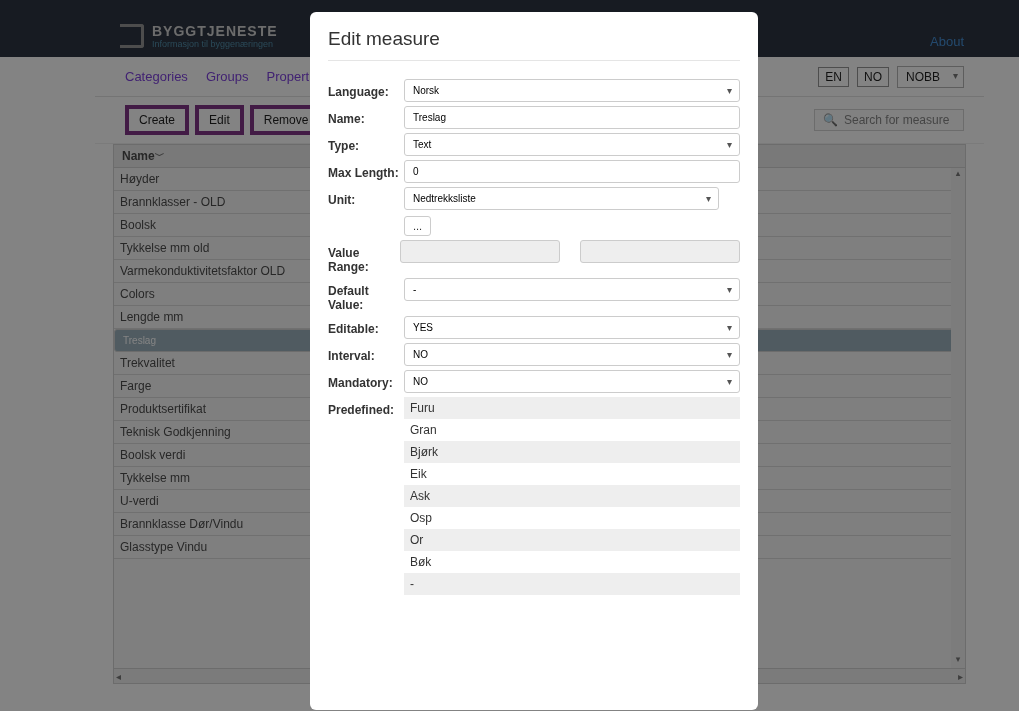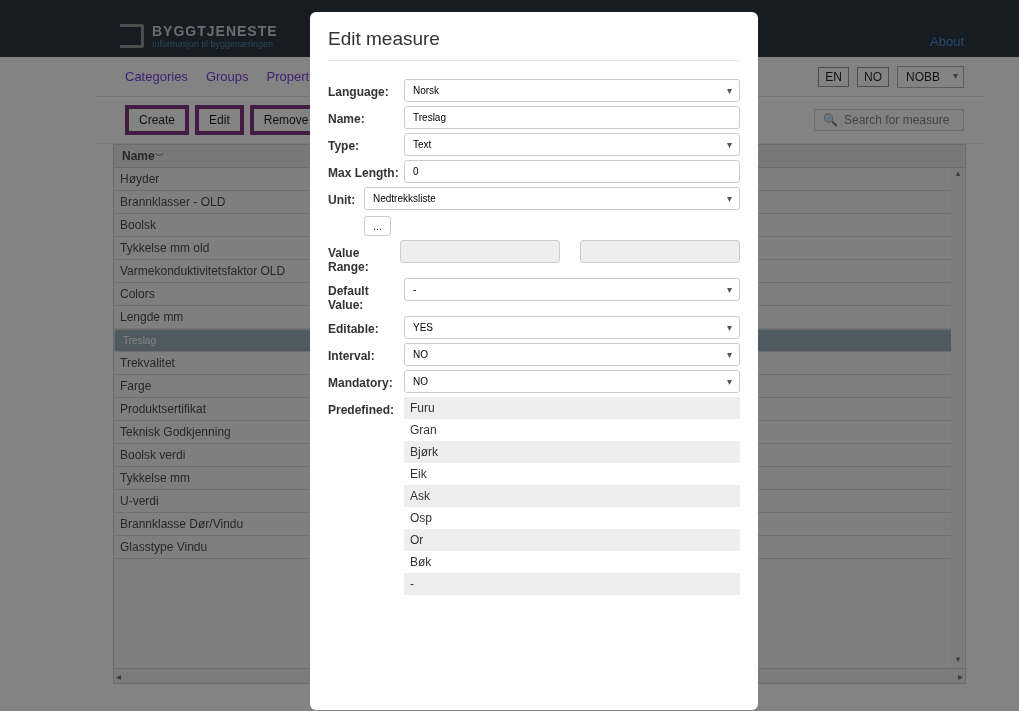--- a/index.html
+++ b/index.html
@@ -142,21 +142,21 @@
     </div>
 
   <div class="form-row">
       <label>Max Length:</label>
     <div class="form-ctrl"><input class="inp" value="0" style=""></div>
     </div>
 
   <div class="form-row">
       <label>Unit:</label>
     <div class="form-ctrl">
-      <div class="sel-box" style="width:376px"><select class="sel"><option>Nedtrekksliste</option></select></div>
+      <div class="sel-box" style="width:315px"><select class="sel"><option>Nedtrekksliste</option></select></div>
       <span class="unit-more">...</span>
     </div>
     </div>
 
   <div class="form-row">
       <label>Value Range:</label>
     <div class="form-ctrl range-pair">
       <input class="inp" disabled="" style="">
       <input class="inp" disabled="" style="">
     </div>

